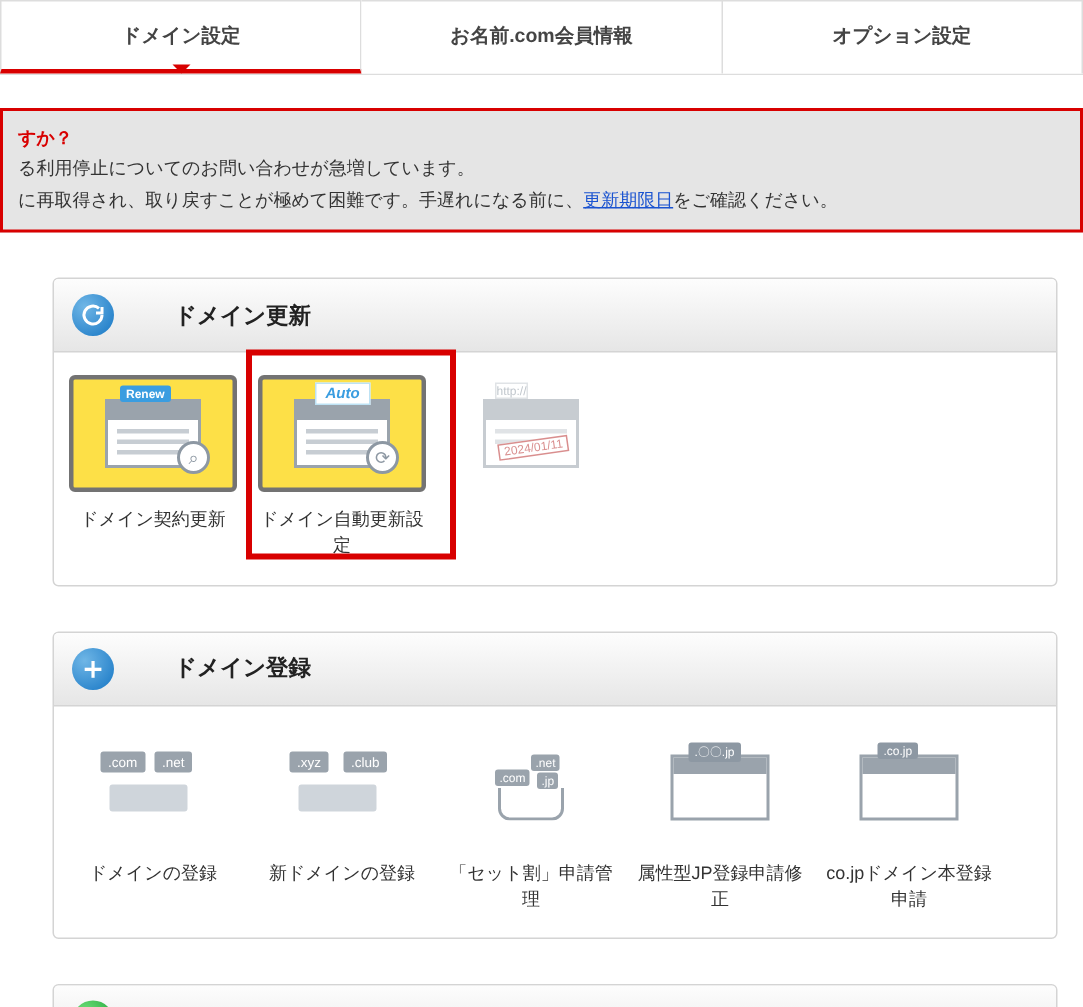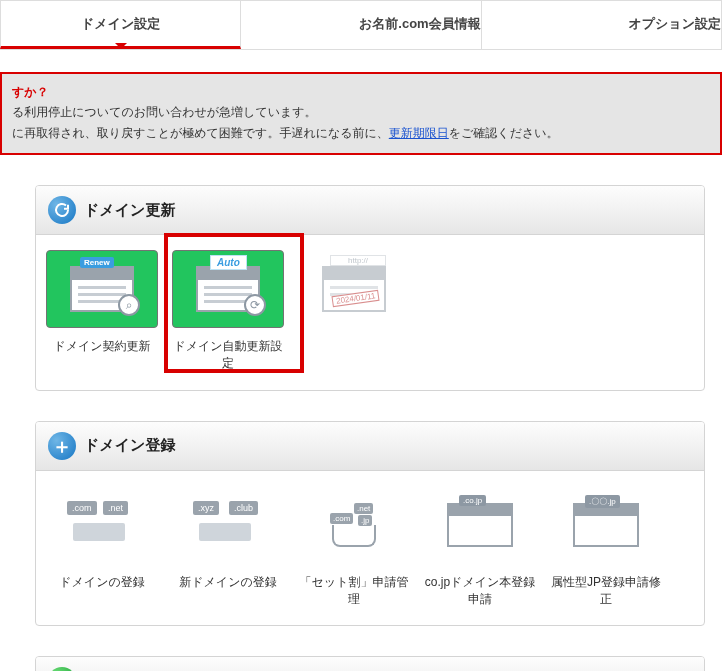--- a/index.html
+++ b/index.html
@@ -21,21 +21,21 @@
     text-align: center;
     padding: 14px 0 13px;
     border: 1px solid #ddd;
     border-bottom: none;
     background: #fff;
     font-size: 13px;
     font-weight: bold;
     color: #444;
     position: relative;
   }
-  .tab:not(:first-child) { border-left: none; text-align: right; }
+  .tab:not(:first-child) { border-left: none; }
   .tab.active {
     border-bottom: 3px solid #d80000;
   }
   .tab.active::after {
     content: "";
     position: absolute;
     left: 50%;
     bottom: -9px;
     margin-left: -6px;
     border: 6px solid transparent;
@@ -59,20 +59,21 @@
     border-radius: 4px;
     overflow: hidden;
     width: 670px;
   }
   .section-head {
     display: flex;
     align-items: center;
     padding: 10px 12px;
     background: linear-gradient(#fdfdfd, #e6e6e6);
     border-bottom: 1px solid #d4d4d4;
+    gap: 32px;
   }
   .section-head .title {
     font-size: 15px;
     font-weight: bold;
     margin-left: 8px;
     color: #222;
   }
   .icon-circle {
     width: 28px;
     height: 28px;
@@ -99,22 +100,22 @@
   }
   .tile .img {
     width: 112px;
     height: 78px;
     display: flex;
     align-items: center;
     justify-content: center;
     margin-bottom: 10px;
   }
   .tile .img.blue {
-    background: #22c55e;
-    border: 1px solid #737373;
+    background: #fde047;
+    border: 3px solid #737373;
     border-radius: 4px;
   }
   .tile .label {
     font-size: 12px;
     color: #333;
     line-height: 1.4;
     min-height: 30px;
   }
   .highlight-box {
     position: absolute;
@@ -143,21 +144,21 @@
   .mini-win .auto-badge{
     position:absolute; top:-13px; left:12px; background:#fff; color:#3a9de0;
     font-size:10px; padding:1px 6px; border:1px solid #bde2f4; font-weight:bold;font-style:italic;
   }
   .mini-win .overlay{
     position:absolute; right:-8px; bottom:-6px; width:22px; height:22px; border-radius:50%;
     border:2px solid #8d98a3; display:flex; align-items:center; justify-content:center;
     background:#fff; color:#8d98a3; font-size:12px;
   }
   .mini-win.expired{opacity:.55}
-  .mini-win .httpbar{position:absolute;top:-13px;left:6px;font-size:8px;color:#8d98a3;border:1px solid #c7cdd3;padding:0 17px;background:#fff}
+  .mini-win .httpbar{position:absolute;top:-13px;left:6px;font-size:8px;color:#8d98a3;border:1px solid #c7cdd3;padding:0 0;background:#fff}
   .mini-win .stamp{position:absolute;left:8px;bottom:6px;font-size:8px;color:#b33;transform:rotate(-8deg);border:1px solid #b33;padding:0 3px;background:#fff}
   .tld-chips{position:relative;width:70px;height:48px}
   .tld-chips span{position:absolute;background:#9aa3ac;color:#fff;font-size:9px;padding:2px 5px;border-radius:2px}
   .tld-chips .a{top:0;left:0}.tld-chips .b{top:0;left:36px}.tld-chips .c{top:22px;left:6px;width:52px;height:18px;background:#cfd5db}
   .basket{width:60px;height:44px;position:relative}
   .basket .bowl{position:absolute;bottom:0;left:8px;width:44px;height:22px;border:2px solid #9aa3ac;border-top:none;border-radius:0 0 8px 8px}
   .basket .chip{position:absolute;background:#9aa3ac;color:#fff;font-size:8px;padding:1px 3px;border-radius:2px}
   .basket .c1{top:0;left:30px}.basket .c2{top:10px;left:6px}.basket .c3{top:12px;left:34px}
   .win-chip{width:66px;height:44px;border:2px solid #9aa3ac;position:relative;background:#fff}
   .win-chip::before{content:"";position:absolute;left:0;right:0;top:0;height:11px;background:#9aa3ac}
@@ -283,33 +284,33 @@
           <span class="chip c3">.jp</span>
           <div class="bowl"></div>
         </div>
       </div>
       <div class="label">「セット割」申請管理</div>
     </div>
 
     <div class="tile">
       <div class="img">
         <div class="win-chip">
+          <span class="chip">.〇〇.jp</span>
+        </div>
+      </div>
+      <div class="label">属性型JP登録申請修正</div>
+    </div>
+
+    <div class="tile">
+      <div class="img">
+        <div class="win-chip">
           <span class="chip">.co.jp</span>
         </div>
       </div>
       <div class="label">co.jpドメイン本登録申請</div>
-    </div>
-
-    <div class="tile">
-      <div class="img">
-        <div class="win-chip">
-          <span class="chip">.〇〇.jp</span>
-        </div>
-      </div>
-      <div class="label">属性型JP登録申請修正</div>
     </div>
 
   </div>
 </div>
 
 <div class="section cut">
   <div class="section-head">
     <span class="icon-circle icon-transfer">
       
     </span>

